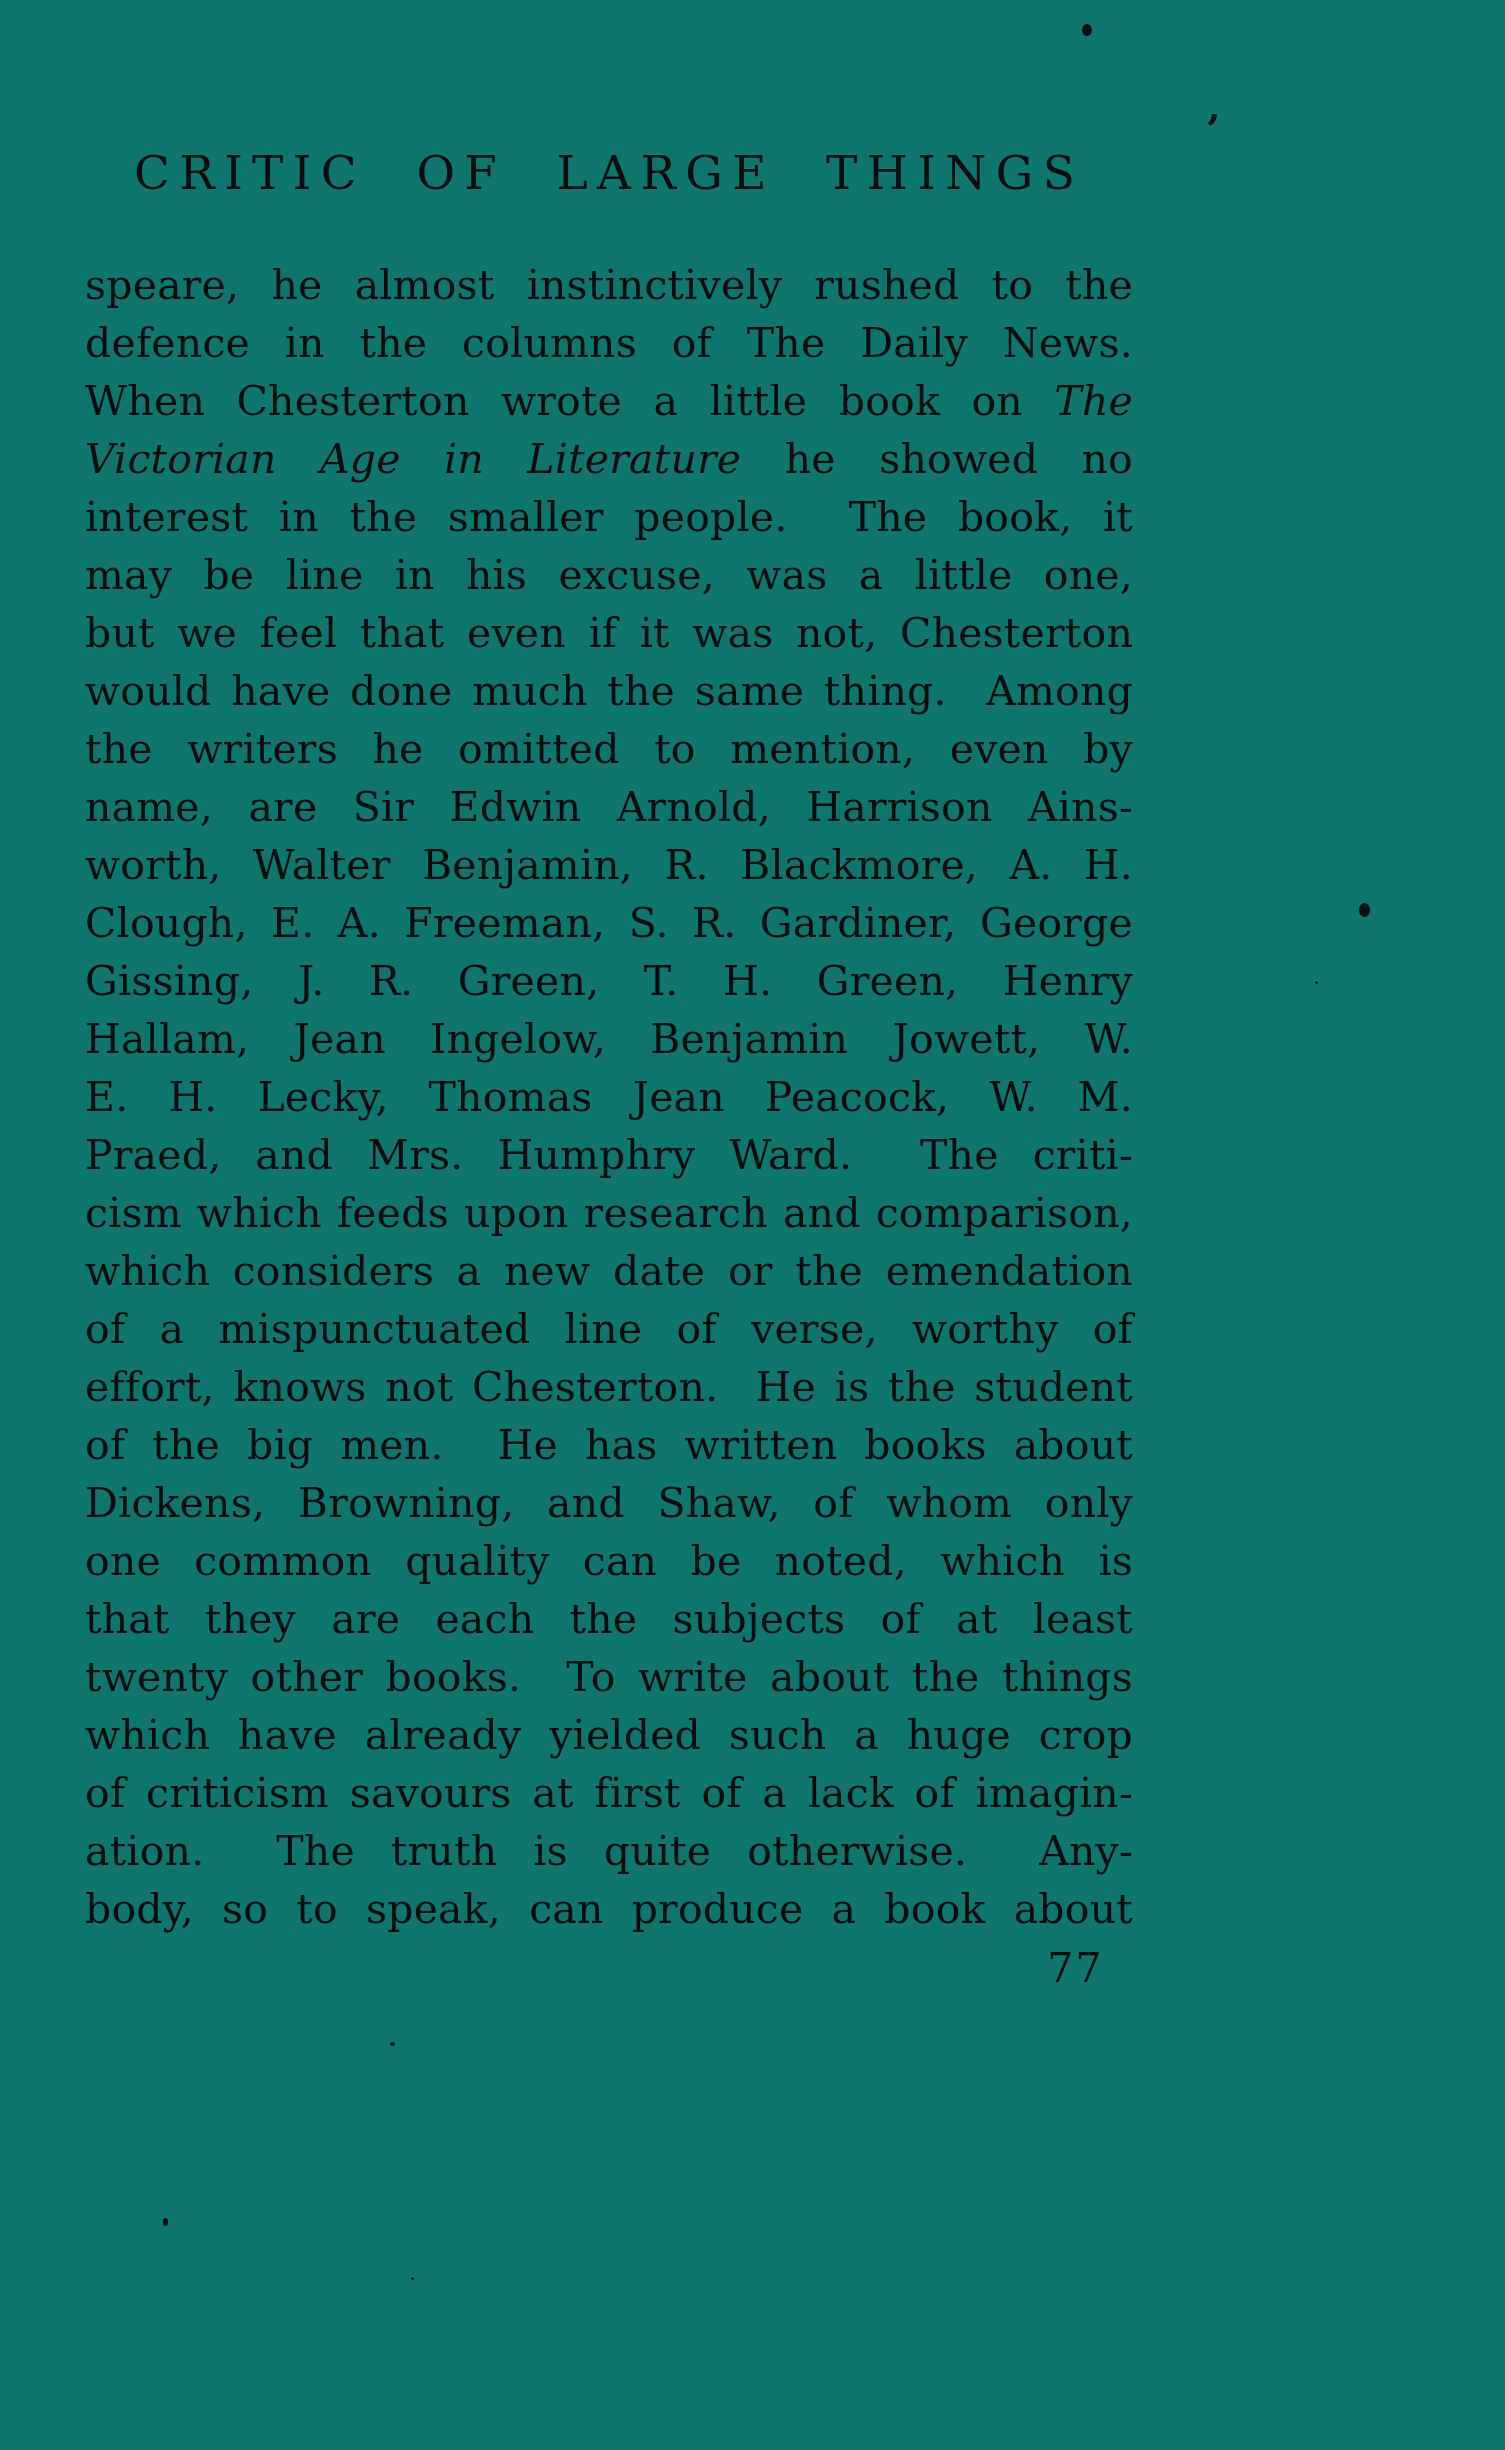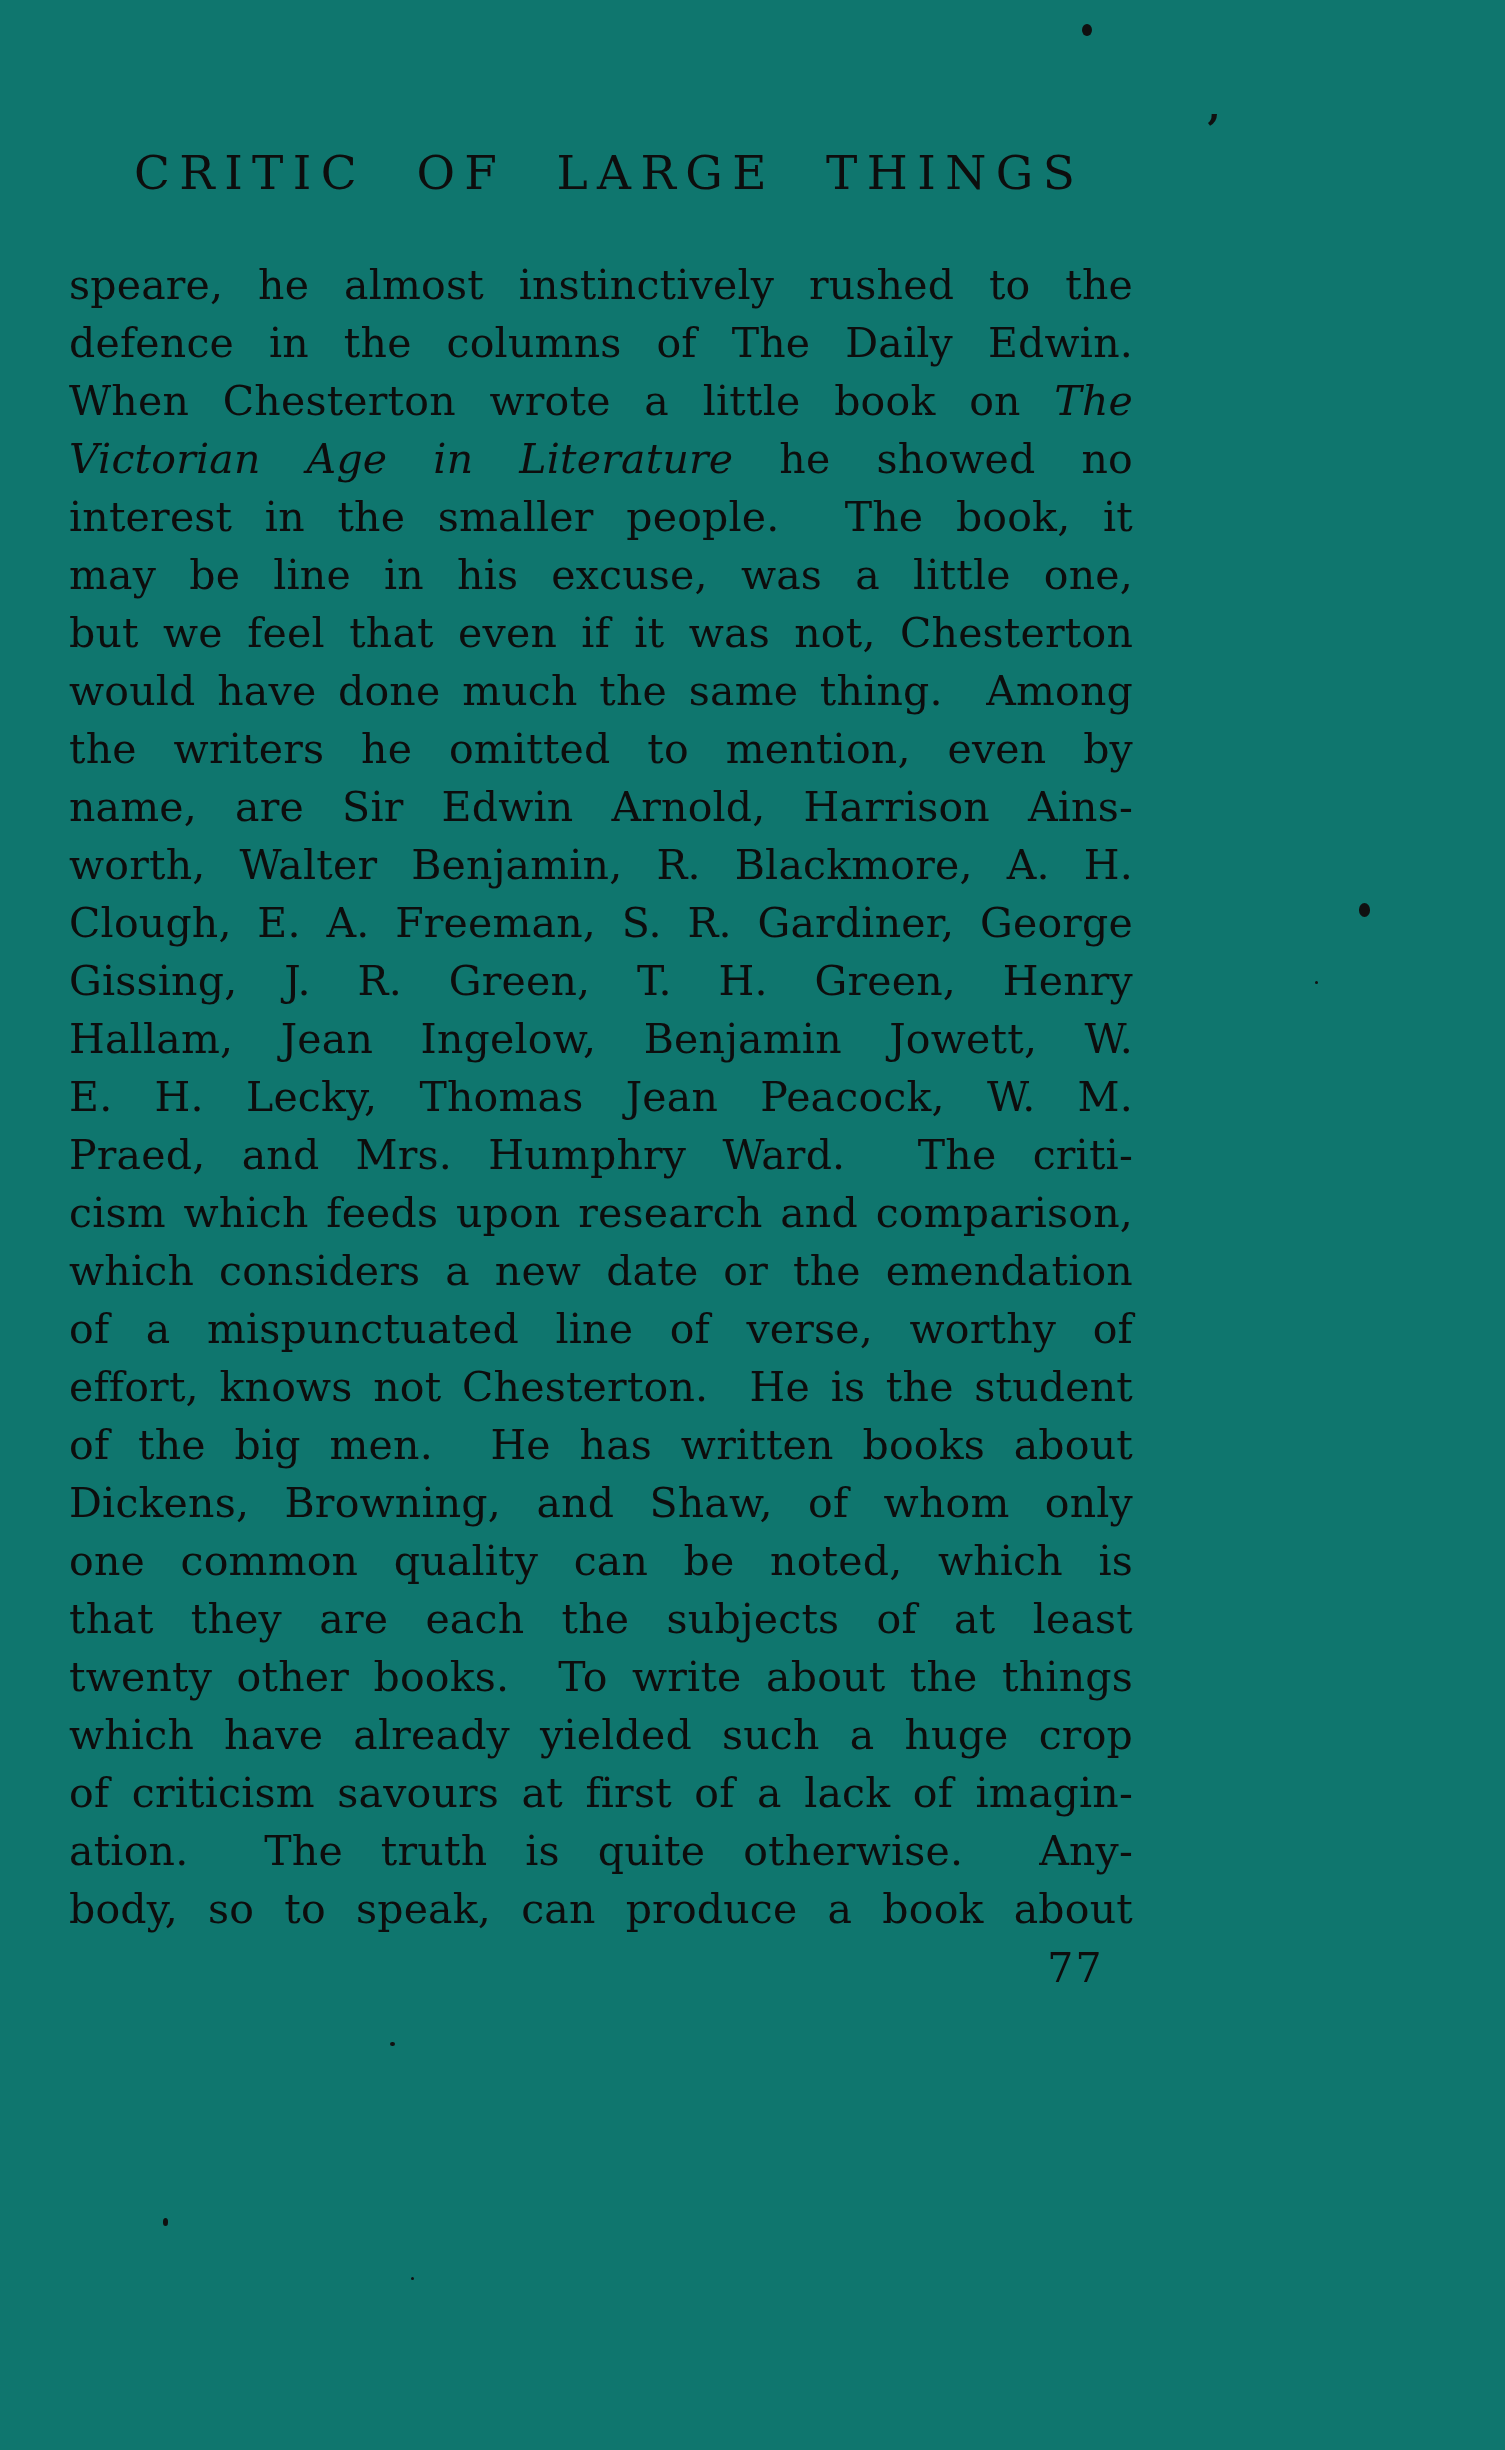--- a/index.html
+++ b/index.html
@@ -26,20 +26,21 @@
     width:1064px;
   }
   .line{
     height:58px;
     line-height:58px;
     font-size:41px;
     text-align:justify;
     text-align-last:justify;
     text-justify:inter-word;
     letter-spacing:0.005em;
+    margin-left:16px;
   }
   .it{font-style:italic;}
   .pagenum{
     position:absolute;
     left:69px;top:1944px;
     width:1064px;
     text-align:right;
     font-size:41px;
     letter-spacing:2.3px;
     transform:translateX(-29px);
@@ -59,21 +60,21 @@
 </style>
 </head>
 <body>
 
 <div class="page">
 
   <div class="header">CRITIC OF LARGE THINGS</div>
 
   <div class="textblock">
       <div class="line"><span>speare, he almost instinctively rushed to the</span></div>
-      <div class="line"><span>defence in the columns of The Daily Edwin.</span></div>
+      <div class="line"><span>defence in the columns of The Daily News.</span></div>
       <div class="line"><span>When Chesterton wrote a little book on </span><span class="it">The</span></div>
       <div class="line"><span class="it">Victorian Age in Literature</span><span> he showed no</span></div>
       <div class="line"><span>interest in the smaller people.&nbsp; The book, it</span></div>
       <div class="line"><span>may be line in his excuse, was a little one,</span></div>
       <div class="line"><span>but we feel that even if it was not, Chesterton</span></div>
       <div class="line"><span>would have done much the same thing.&nbsp; Among</span></div>
       <div class="line"><span>the writers he omitted to mention, even by</span></div>
       <div class="line"><span>name, are Sir Edwin Arnold, Harrison Ains-</span></div>
       <div class="line"><span>worth, Walter Benjamin, R. Blackmore, A. H.</span></div>
       <div class="line"><span>Clough, E. A. Freeman, S. R. Gardiner, George</span></div>

